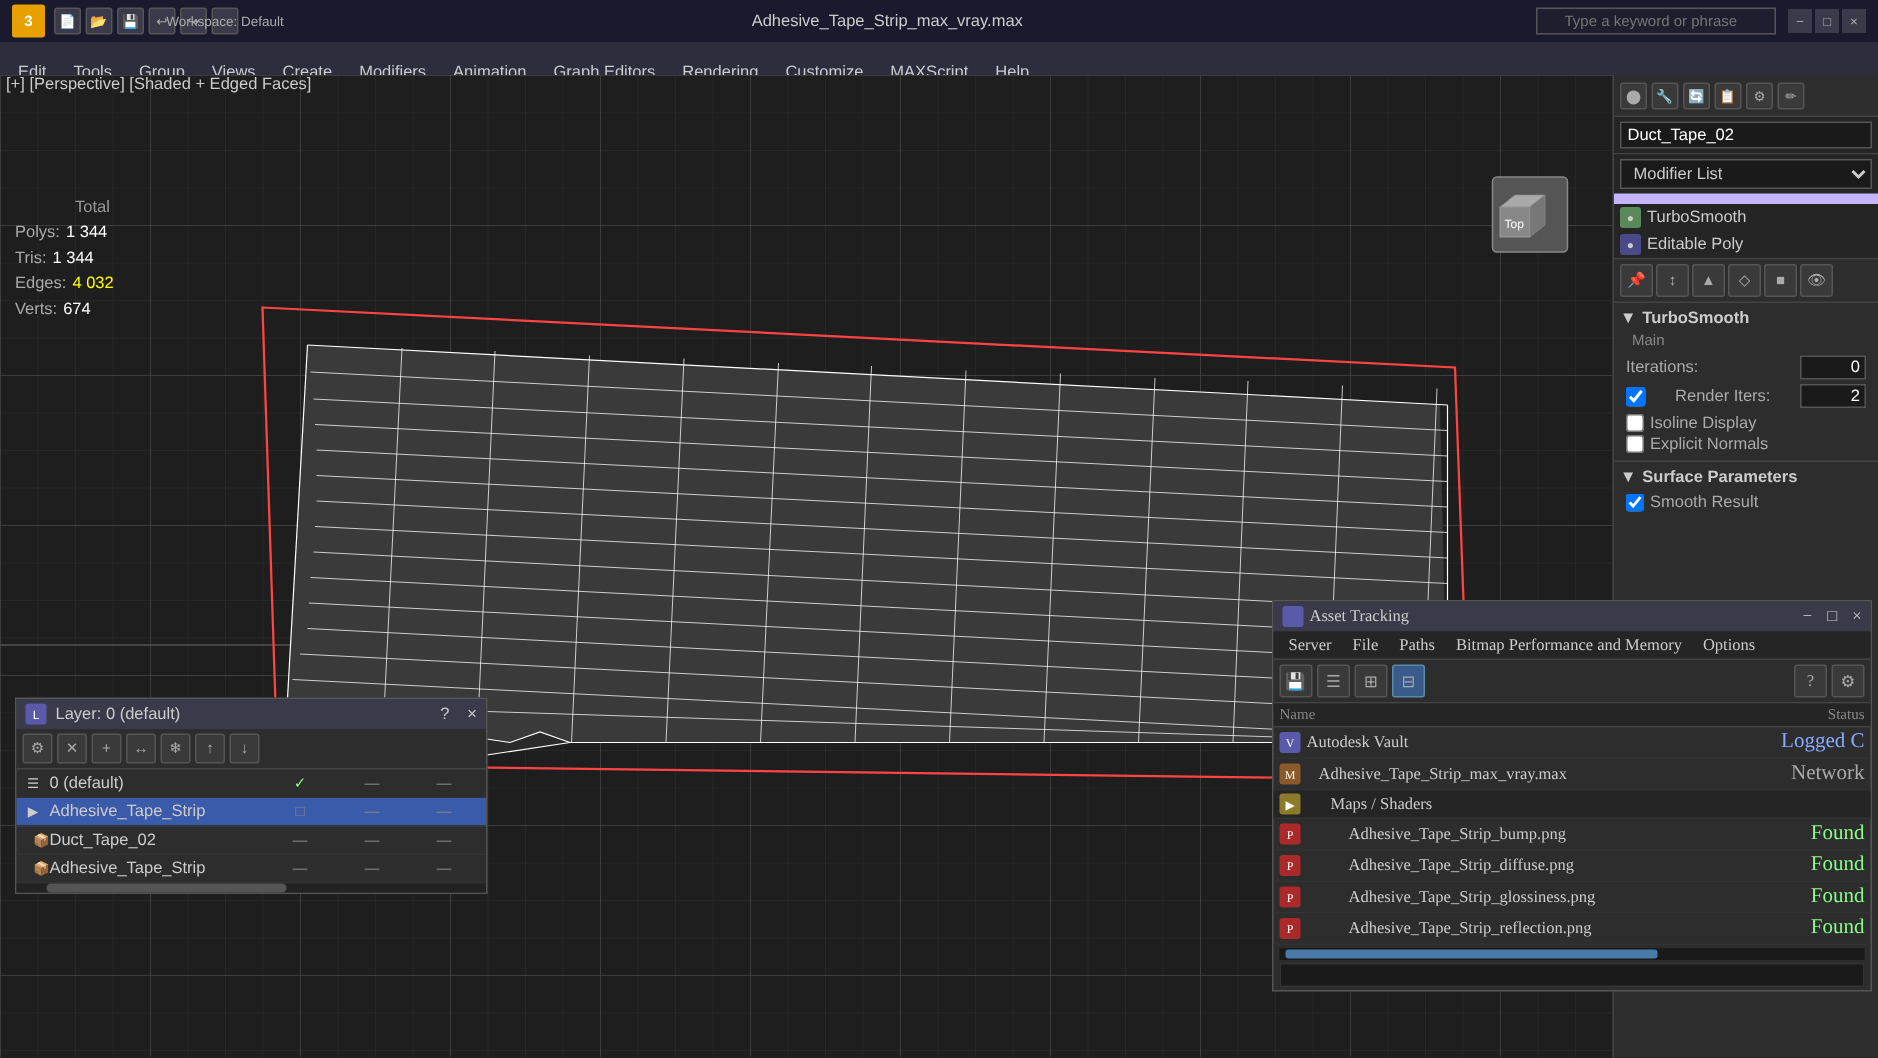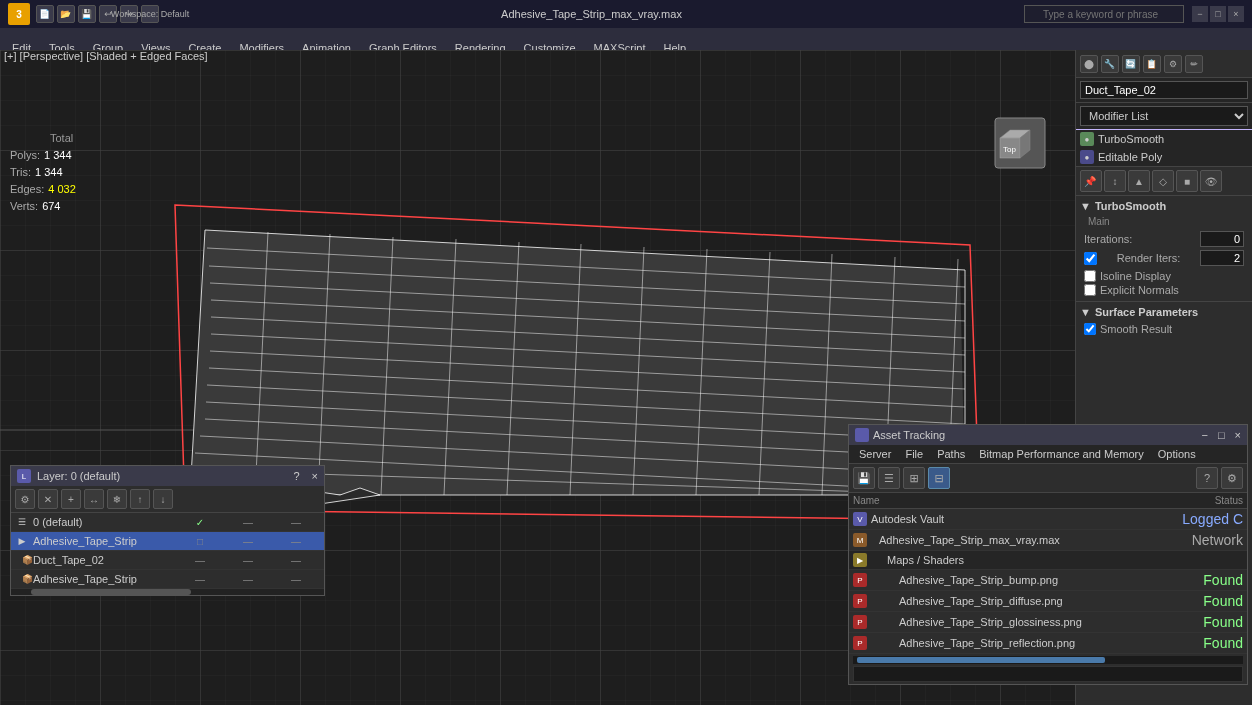--- a/index.html
+++ b/index.html
@@ -171,21 +171,21 @@
       border: 1px solid #555;
       color: #ffffff;
       padding: 2px 4px;
       font-size: 11px;
     }
     #modifier-list-bar {
       display: flex;
       align-items: center;
       padding: 3px 4px;
       background: #252525;
-      border-bottom: 1px solid #c4b5fd;
+      border-bottom: 7px solid #c4b5fd;
     }
     #modifier-dropdown {
       flex: 1;
       background: #1a1a1a;
       border: 1px solid #555;
       color: #cccccc;
       padding: 2px 4px;
       font-size: 11px;
     }
     .modifier-list-item {
@@ -348,26 +348,27 @@
       height: 6px;
       background: #555;
       border-radius: 3px;
       position: absolute;
       left: 20px;
     }
 
     
     #asset-panel {
       position: absolute;
-      top: 424px;
+      top: 400px;
       left: 848px;
       width: 400px;
       background: #2d2d2d;
       border: 1px solid #555;
       z-index: 20;
+      font-family: Liberation Serif, serif;
     }
     #asset-title-bar {
       display: flex;
       align-items: center;
       background: #3a3a4a;
       padding: 3px 6px;
       gap: 4px;
     }
     .asset-title-icon {
       width: 14px; height: 14px;

